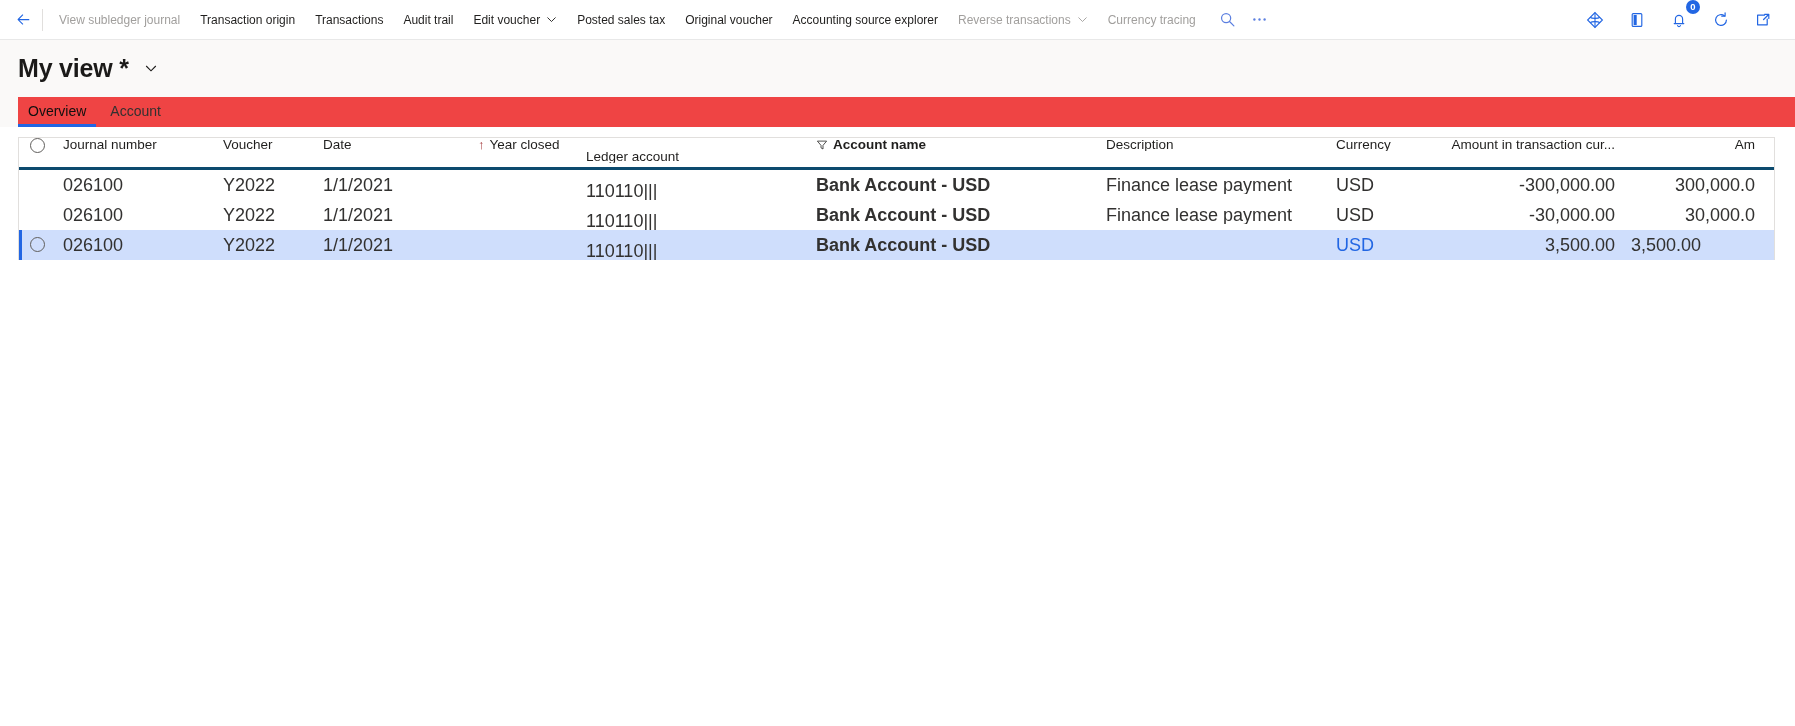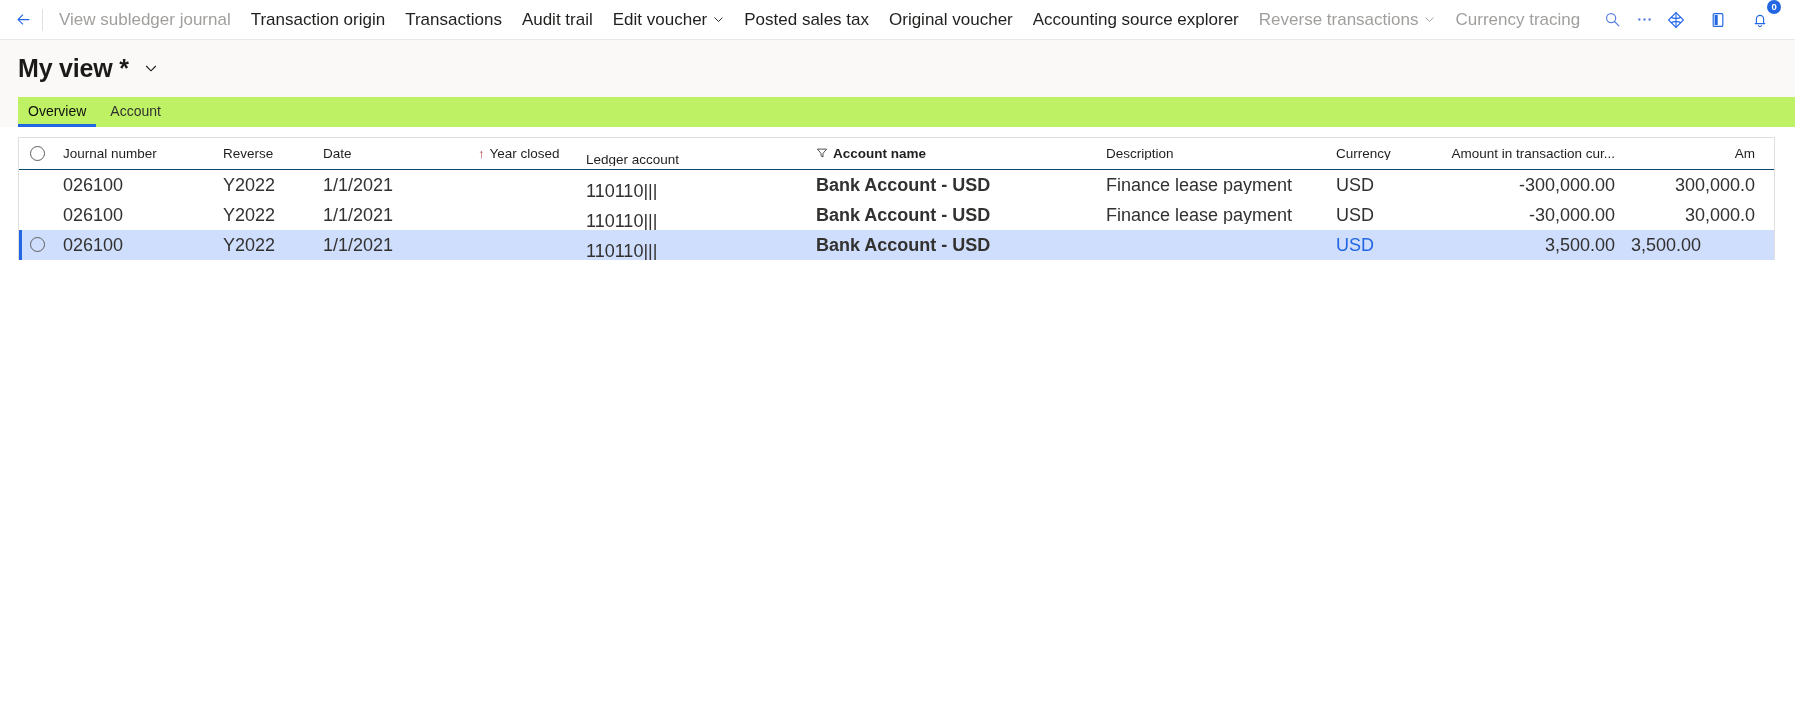--- a/index.html
+++ b/index.html
@@ -29,21 +29,21 @@
     width: 30px; height: 30px;
     display: flex; align-items: center; justify-content: center;
     cursor: pointer; flex: 0 0 auto;
     border-radius: 2px;
   }
   .cb-divider {
     width: 1px; height: 22px; background: #e1dfdd;
     margin: 0 6px 0 4px; flex: 0 0 auto;
   }
   .cb-item {
-    font-size: 17px;
+    font-size: 12px;
     color: #201f1e;
     padding: 6px 10px;
     white-space: nowrap;
     cursor: pointer;
     display: flex;
     align-items: center;
     gap: 6px;
     border-radius: 2px;
     flex: 0 0 auto;
     line-height: 1;
@@ -107,21 +107,21 @@
     margin: 0;
     font-size: 25px;
     font-weight: 600;
     color: #1b1a19;
     letter-spacing: -0.2px;
     line-height: 1.15;
   }
 
   
   .tabstrip {
-    background: #bef264;
+    background: #ef4444;
     display: flex;
     align-items: flex-end;
     padding: 0 0 0 18px;
     gap: 4px;
     margin-top: 14px;
   }
   .tab {
     font-size: 14px;
     color: #323130;
     padding: 6px 10px 8px 10px;
@@ -142,23 +142,23 @@
   .grid-wrap {
     margin: 10px 20px 0 18px;
     background: #ffffff;
     border: 1px solid #e1dfdd;
     border-bottom: none;
     width: 1757px;
     overflow: hidden;
   }
   .grid-head {
     display: flex;
-    align-items: center;
+    align-items: flex-start;
     height: 32px;
-    border-bottom: 1px solid #0c4a6e;
+    border-bottom: 3px solid #0c4a6e;
     background: #ffffff;
     position: relative;
   }
   .grid-row {
     display: flex;
     align-items: center;
     height: 30px;
     background: #ffffff;
     position: relative;
     cursor: default;
@@ -349,21 +349,21 @@
 <div class="grid-wrap">
 
   <div class="grid-head">
     <div class="sel-col">
       <span class="radio-circle"></span>
     </div>
     <div class="hcell c-journal">
       <span>Journal number</span>
     </div>
     <div class="hcell c-voucher">
-      <span>Reverse</span>
+      <span>Voucher</span>
     </div>
     <div class="hcell c-date">
       <span>Date</span>
     </div>
     <div class="hcell c-yearclosed">
       <span class="sort-asc">↑</span>
       <span>Year closed</span>
     </div>
     <div class="hcell c-ledger">
       <span>Ledger account</span>

